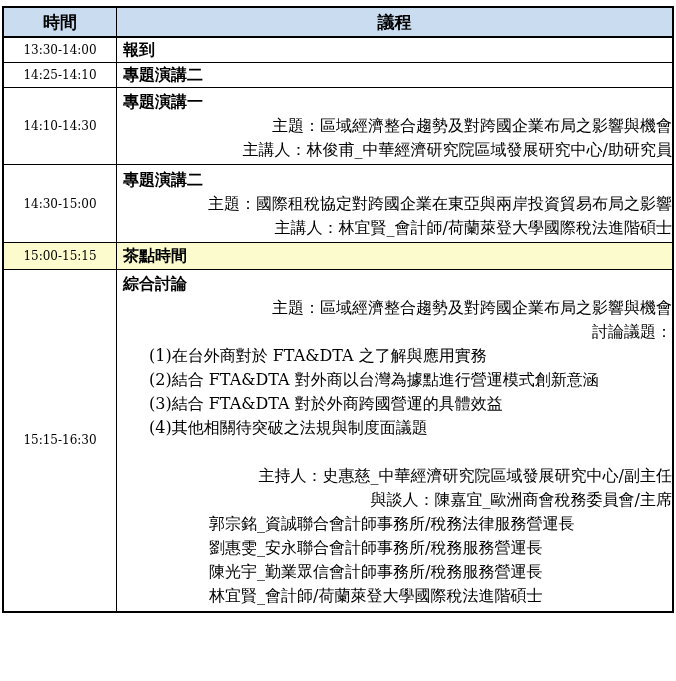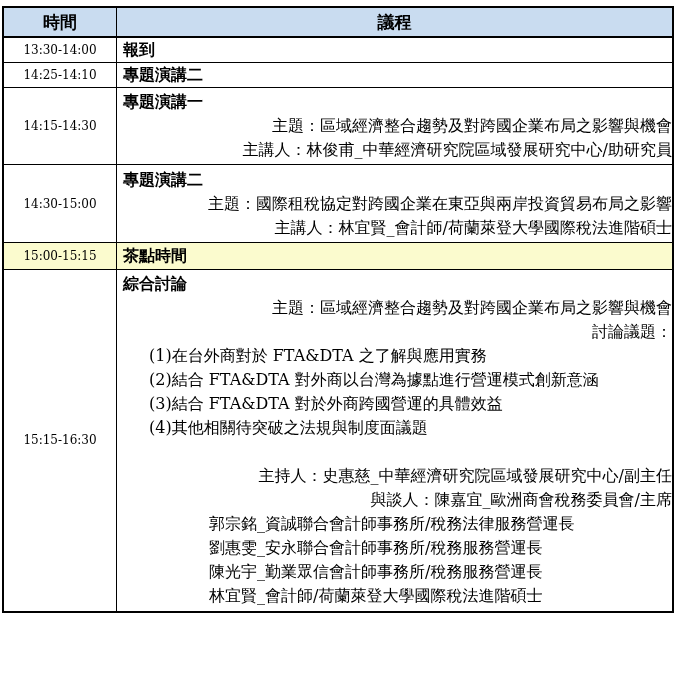--- a/index.html
+++ b/index.html
@@ -92,21 +92,21 @@
             <div class="line ind-0 bold">報到</div>
           </td>
         </tr>
         <tr>
           <td class="time-cell">14:25-14:10</td>
           <td class="agenda-cell">
             <div class="line ind-0 bold">專題演講二</div>
           </td>
         </tr>
         <tr>
-          <td class="time-cell">14:15-14:30</td>
+          <td class="time-cell">14:10-14:30</td>
           <td class="agenda-cell">
             <div class="line ind-0 bold">專題演講一</div>
             <div class="line ind-1">主題：區域經濟整合趨勢及對跨國企業布局之影響與機會</div>
             <div class="line ind-1">主講人：林俊甫_中華經濟研究院區域發展研究中心/助研究員</div>
           </td>
         </tr>
         <tr>
           <td class="time-cell">14:30-15:00</td>
           <td class="agenda-cell">
             <div class="line ind-0 bold">專題演講二</div>

